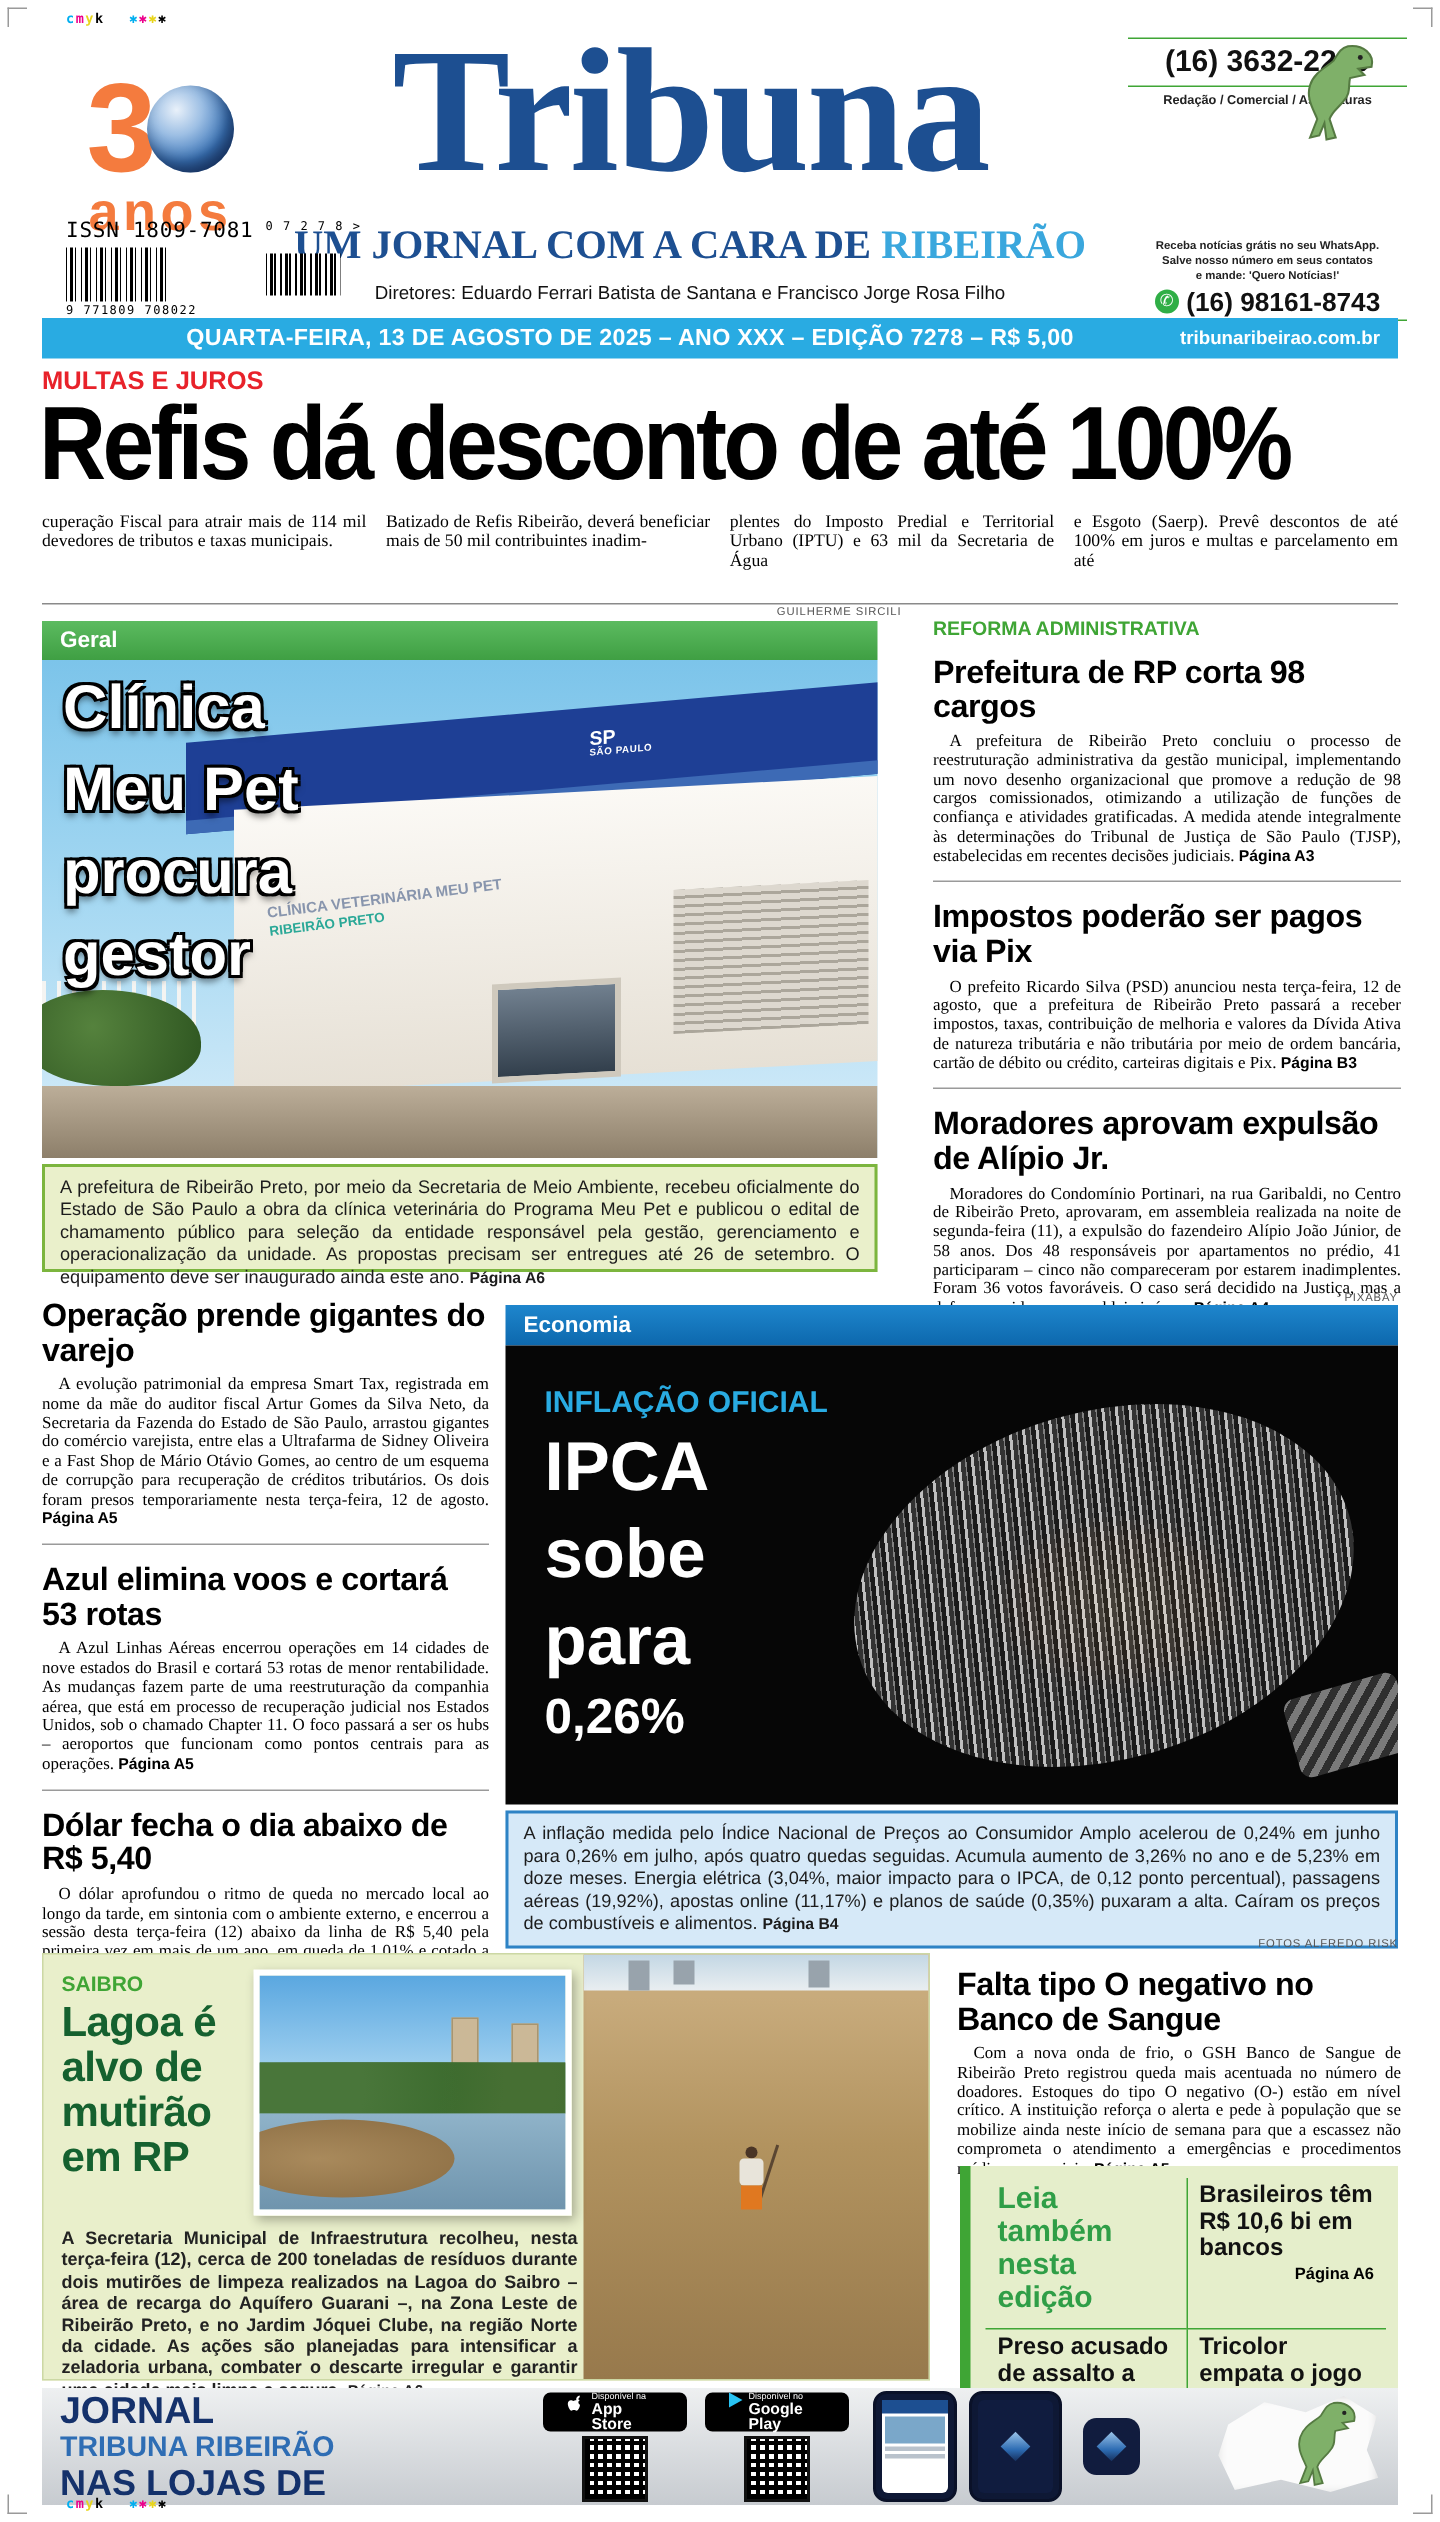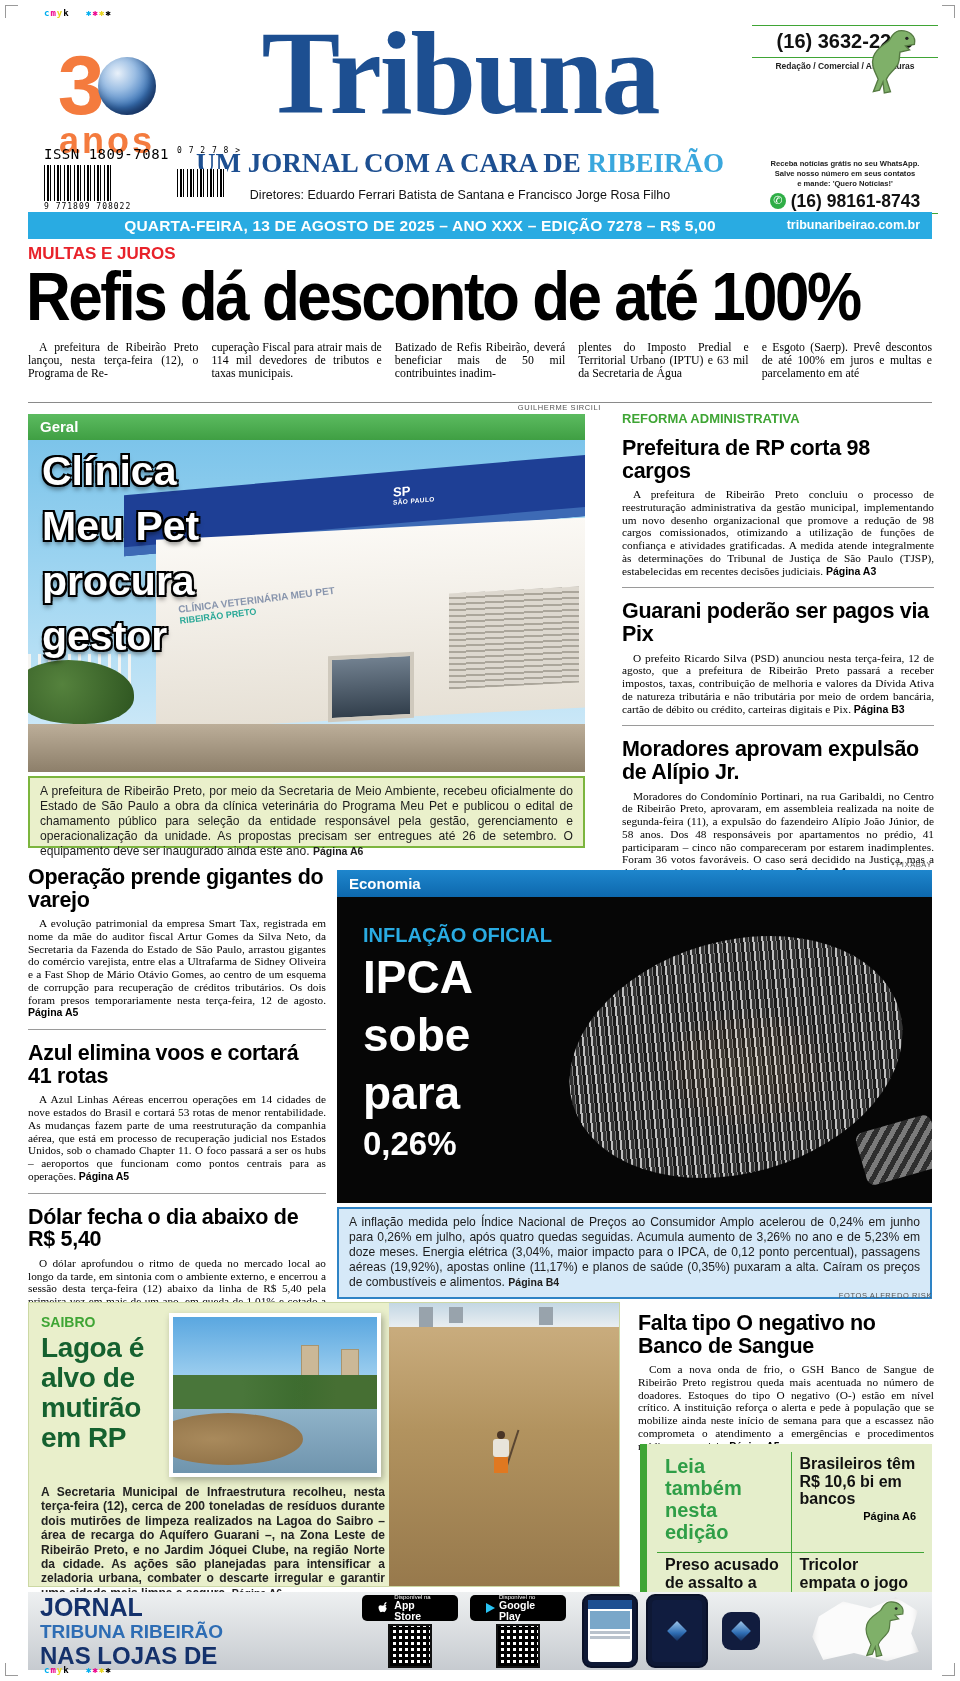--- a/index.html
+++ b/index.html
@@ -161,21 +161,21 @@
   .leia-page{text-align:right;font:700 11px/1 "Liberation Sans",sans-serif;margin-top:3px}
   
   .appbanner{position:absolute;left:28px;top:1592px;width:904px;height:78px;overflow:hidden;
      background:linear-gradient(180deg,#eef0f1,#c7cbd0);display:flex;align-items:center}
   .ab-text{margin-left:12px;width:312px;font-weight:700;line-height:1.1;font-family:"Liberation Sans",sans-serif}
   .ab-l1{font-size:25px;color:#14316b}
   .ab-l2{font-size:19px;color:#2e6db4}
   .ab-l3{font-size:24px;color:#14316b}
   .ab-badges{display:flex;gap:12px;margin-left:10px}
   .badge{width:96px;text-align:center}
-  .badge-btn{height:26px;background:#000;border-radius:5px;color:#fff;display:flex;align-items:center;justify-content:center;gap:4px;padding:0 16px}
+  .badge-btn{height:26px;background:#000;border-radius:5px;color:#fff;display:flex;justify-content:center;gap:4px;padding:0 16px}
   .badge-pre{display:block;font:400 6px/1 "Liberation Sans",sans-serif;text-align:left}
   .badge-store{display:block;font:700 10.5px/1 "Liberation Sans",sans-serif;text-align:left}
   .qr{width:40px;height:40px;margin:3px auto 0;background:#fff;border:2px solid #111;
      background-image:repeating-linear-gradient(0deg,#000 0 3px,rgba(0,0,0,0) 3px 6px),
                       repeating-linear-gradient(90deg,#000 0 3px,#fff 3px 6px)}
   .play-tri{width:0;height:0;border-left:9px solid #29c3f3;border-top:5.5px solid transparent;border-bottom:5.5px solid transparent}
   .ab-phones{display:flex;gap:8px;margin-left:16px;align-items:center}
   .phone{position:relative;border-radius:9px;background:#0e1835;border:2.5px solid #0a1128;overflow:hidden}
   .phone.p1{width:52px;height:70px}
   .phone.p2{width:58px;height:70px}
@@ -255,21 +255,20 @@
   </div>
 
   <div class="datebar">
     <div class="dtext">QUARTA-FEIRA, 13 DE AGOSTO DE 2025 – ANO XXX – EDIÇÃO 7278 – R$ 5,00</div>
     <div class="dsite">tribunaribeirao.com.br</div>
   </div>
 
   <div class="kicker-red">MULTAS E JUROS</div>
   <div class="lead-hl">Refis dá desconto de até 100%</div>
   <div class="deck">
-    <div class="col first">A prefeitura de Ribeirão Preto lançou, nesta terça-feira (12), o Programa de Re-</div>
     <div class="col">cuperação Fiscal para atrair mais de 114 mil devedores de tributos e taxas municipais.</div>
     <div class="col">Batizado de Refis Ribeirão, deverá beneficiar mais de 50 mil contribuintes inadim-</div>
     <div class="col">plentes do Imposto Predial e Territorial Urbano (IPTU) e 63 mil da Secretaria de Água</div>
     <div class="col">e Esgoto (Saerp). Prevê descontos de até 100% em juros e multas e parcelamento em até</div>
   </div>
   <div class="rule-lead"></div>
 
   <div class="photocredit" style="left:44px;top:404px;width:557px">GUILHERME SIRCILI</div>
   <div class="geral-bar">Geral</div>
   <div class="geral-photo">
@@ -297,21 +296,21 @@
   </div>
   <div class="capbox geral-caption">
     <span>A prefeitura de Ribeirão Preto, por meio da Secretaria de Meio Ambiente, recebeu oficialmente do Estado de São Paulo a obra da clínica veterinária do Programa Meu Pet e publicou o edital de chamamento público para seleção da entidade responsável pela gestão, gerenciamento e operacionalização da unidade. As propostas precisam ser entregues até 26 de setembro. O equipamento deve ser inaugurado ainda este ano. </span><span class="pageref">Página A6</span>
   </div>
 
   <div class="rcol">
     <div class="art-kicker">REFORMA ADMINISTRATIVA</div>
     <h2 class="art-hl">Prefeitura de RP corta 98 cargos</h2>
     <p class="art-body"><span>A prefeitura de Ribeirão Preto concluiu o processo de reestruturação administrativa da gestão municipal, implementando um novo desenho organizacional que promove a redução de 98 cargos comissionados, otimizando a utilização de funções de confiança e atividades gratificadas. A medida atende integralmente às determinações do Tribunal de Justiça de São Paulo (TJSP), estabelecidas em recentes decisões judiciais. </span><span class="pageref">Página A3</span></p>
     <hr class="art-div">
-    <h2 class="art-hl">Guarani poderão ser pagos via Pix</h2>
+    <h2 class="art-hl">Impostos poderão ser pagos via Pix</h2>
     <p class="art-body"><span>O prefeito Ricardo Silva (PSD) anunciou nesta terça-feira, 12 de agosto, que a prefeitura de Ribeirão Preto passará a receber impostos, taxas, contribuição de melhoria e valores da Dívida Ativa de natureza tributária e não tributária por meio de ordem bancária, cartão de débito ou crédito, carteiras digitais e Pix. </span><span class="pageref">Página B3</span></p>
     <hr class="art-div">
     <h2 class="art-hl">Moradores aprovam expulsão de Alípio Jr.</h2>
     <p class="art-body"><span>Moradores do Condomínio Portinari, na rua Garibaldi, no Centro de Ribeirão Preto, aprovaram, em assembleia realizada na noite de segunda-feira (11), a expulsão do fazendeiro Alípio João Júnior, de 58 anos. Dos 48 responsáveis por apartamentos no prédio, 41 participaram – cinco não compareceram por estarem inadimplentes. Foram 36 votos favoráveis. O caso será decidido na Justiça, mas a defesa considera a assembleia inócua. </span><span class="pageref">Página A4</span></p>
   </div>
 
   <div class="photocredit" style="left:337px;top:861px;width:595px">PIXABAY</div>
   <div class="econ">
     <div class="econ-bar">Economia</div>
     <div class="econ-photo">
@@ -328,21 +327,21 @@
     </div>
     <div class="capbox econ-caption">
       <span>A inflação medida pelo Índice Nacional de Preços ao Consumidor Amplo acelerou de 0,24% em junho para 0,26% em julho, após quatro quedas seguidas. Acumula aumento de 3,26% no ano e de 5,23% em doze meses. Energia elétrica (3,04%, maior impacto para o IPCA, de 0,12 ponto percentual), passagens aéreas (19,92%), apostas online (11,17%) e planos de saúde (0,35%) puxaram a alta. Caíram os preços de combustíveis e alimentos. </span><span class="pageref">Página B4</span>
     </div>
   </div>
 
   <div class="lcol">
     <h2 class="art-hl">Operação prende gigantes do varejo</h2>
     <p class="art-body"><span>A evolução patrimonial da empresa Smart Tax, registrada em nome da mãe do auditor fiscal Artur Gomes da Silva Neto, da Secretaria da Fazenda do Estado de São Paulo, arrastou gigantes do comércio varejista, entre elas a Ultrafarma de Sidney Oliveira e a Fast Shop de Mário Otávio Gomes, ao centro de um esquema de corrupção para recuperação de créditos tributários. Os dois foram presos temporariamente nesta terça-feira, 12 de agosto. </span><span class="pageref">Página A5</span></p>
     <hr class="art-div">
-    <h2 class="art-hl">Azul elimina voos e cortará 41 rotas</h2>
+    <h2 class="art-hl">Azul elimina voos e cortará 53 rotas</h2>
     <p class="art-body"><span>A Azul Linhas Aéreas encerrou operações em 14 cidades de nove estados do Brasil e cortará 53 rotas de menor rentabilidade. As mudanças fazem parte de uma reestruturação da companhia aérea, que está em processo de recuperação judicial nos Estados Unidos, sob o chamado Chapter 11. O foco passará a ser os hubs – aeroportos que funcionam como pontos centrais para as operações. </span><span class="pageref">Página A5</span></p>
     <hr class="art-div">
     <h2 class="art-hl">Dólar fecha o dia abaixo de R$ 5,40</h2>
     <p class="art-body"><span>O dólar aprofundou o ritmo de queda no mercado local ao longo da tarde, em sintonia com o ambiente externo, e encerrou a sessão desta terça-feira (12) abaixo da linha de R$ 5,40 pela primeira vez em mais de um ano, em queda de 1,01% e cotado a R$ 5,3870. O Ibovespa, índice de referência da B3, subiu 1,69%, aos 137.913,68 pontos, o maior ganho desde 13 de maio. O giro financeiro avançou para R$ 24,0 bilhões. </span><span class="pageref">Página B4</span></p>
   </div>
 
   <div class="photocredit" style="left:600px;top:1292px;width:332px">FOTOS ALFREDO RISK</div>
   <div class="saibro">
     <div class="sand">
       <div class="sand-sky"></div>

